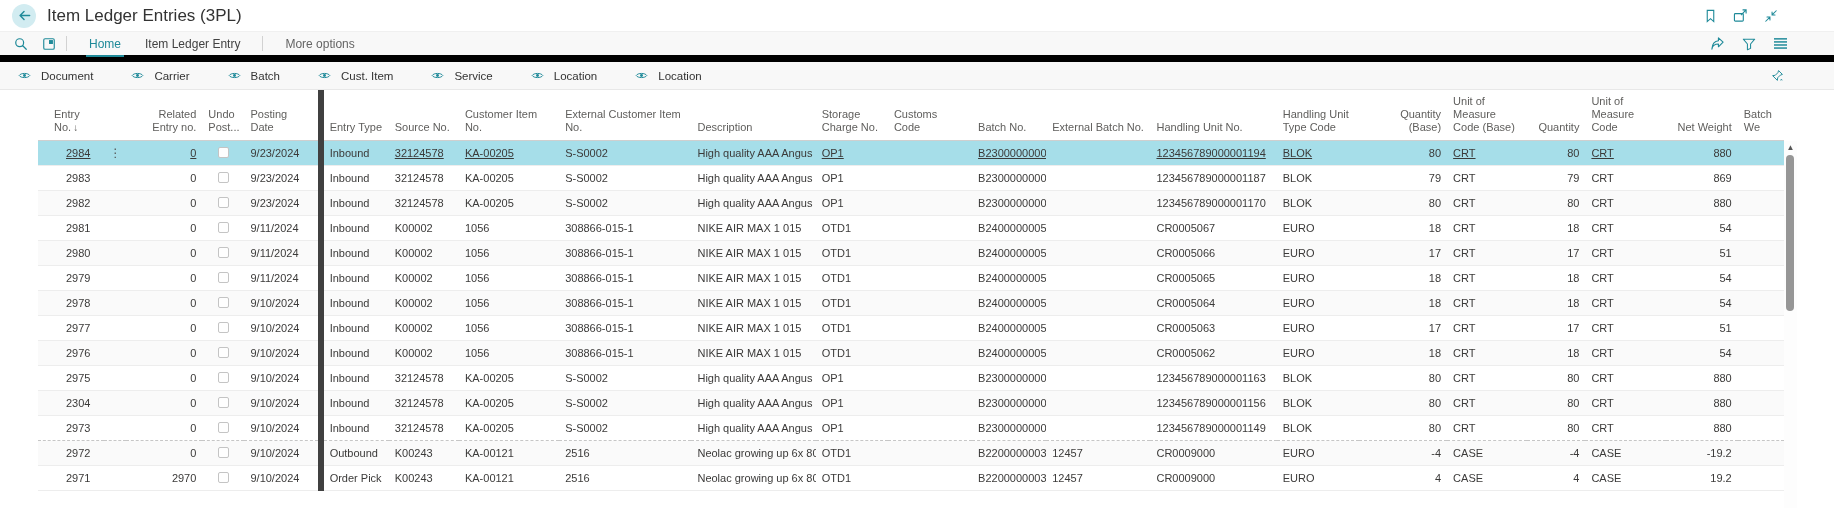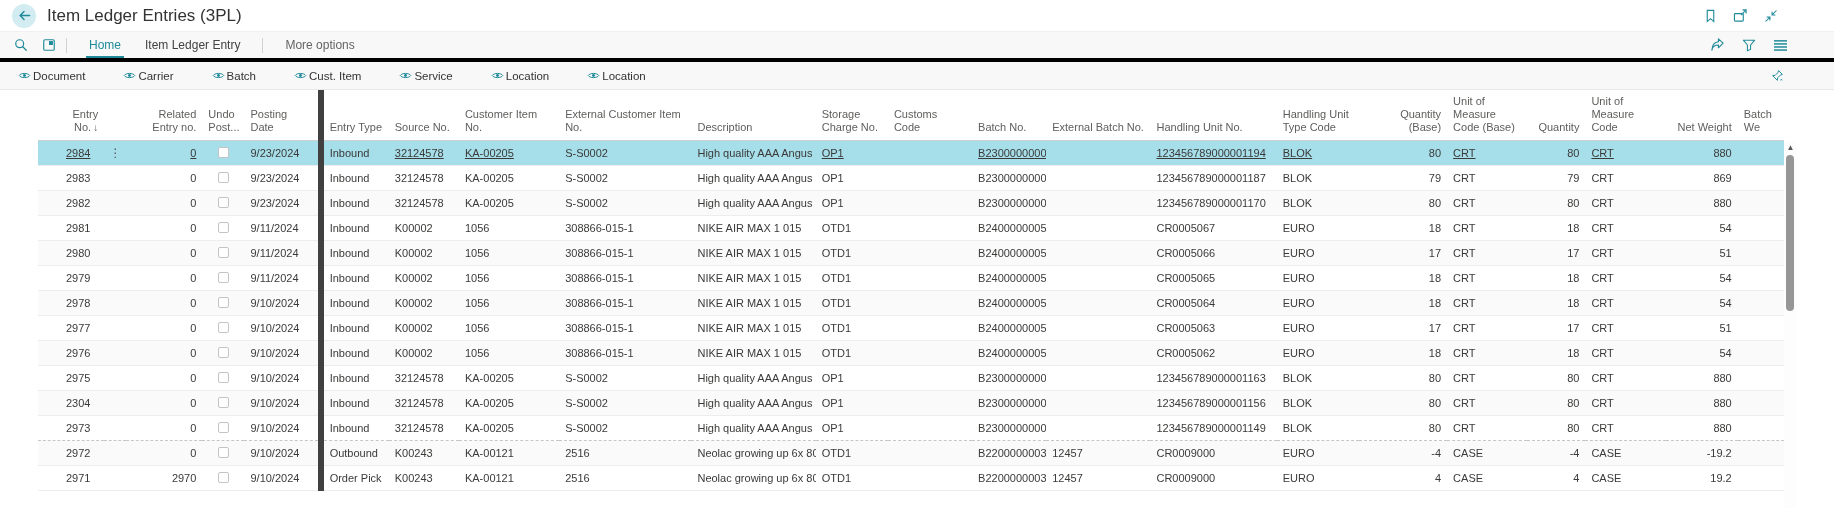--- a/index.html
+++ b/index.html
@@ -21,38 +21,38 @@
     width: 24px; height: 24px; border-radius: 50%; border: none;
     background: #d2ecf1; display: flex; align-items: center; justify-content: center;
     margin-right: 11px; cursor: pointer; flex: 0 0 auto;
   }
   .title { font-size: 17px; color: #333; }
   .titlebar-icons { margin-left: auto; display: flex; gap: 16px; align-items: center; }
   .icon { display: inline-flex; align-items: center; justify-content: center; cursor: pointer; }
   
   .toolbar {
     height: 30px; background: #f8f8f8; display: flex; align-items: center;
-    padding: 0 46px 0 14px; border-bottom: 4px solid #000000; justify-content: center;
+    padding: 0 46px 0 14px; border-bottom: 7px solid #000000; justify-content: center;
   }
   .vsep { width: 1px; height: 15px; background: #d2d2d2; margin: 0 10px; }
   .tab {
     font-size: 12px; color: #424242; padding: 6px 3px 4px; margin: 0 9px;
     cursor: pointer; border-bottom: 2px solid transparent; white-space: nowrap;
   }
   .tab.active { color: var(--accent); border-bottom-color: var(--accent); }
   .more { font-size: 12px; color: #646464; margin-left: 12px; cursor: pointer; white-space: nowrap; }
   .toolbar-right { margin-left: auto; display: flex; gap: 17px; align-items: center; }
   
   .filterbar {
     height: 28px; background: #f8f8f8; display: flex; align-items: center;
     padding: 0 50px 0 18px; border-bottom: 1px solid #e8e8e8;
   }
   .chips { display: flex; gap: 38px; align-items: center; }
   .chip {
-    display: inline-flex; align-items: center; gap: 2px; border: none; background: transparent;
+    display: inline-flex; align-items: center; gap: 10px; border: none; background: transparent;
     font-family: "Liberation Sans", sans-serif; font-size: 11.5px; color: #333; cursor: pointer;
   }
   .filter-right { margin-left: auto; display: flex; align-items: center; }
   
   .grid-area {
     position: absolute; top: 90px; left: 0; width: 1784px; bottom: 0;
     overflow: hidden; padding-left: 38px; background: #fff;
   }
   table { table-layout: fixed; border-collapse: collapse; width: 1746px; }
   thead th {
@@ -61,21 +61,21 @@
     border-bottom: 1px solid #cfcfcf; overflow: hidden; cursor: pointer;
   }
   thead th.right { text-align: right; }
   tbody td {
     height: 25px; padding: 0 6px; font-size: 11px; color: #3b3a39;
     border-bottom: 1px solid #ededed; white-space: nowrap; overflow: hidden; cursor: default;
   }
   tbody tr:nth-child(odd):not(.selected) { background: #fafafa; }
   td.right { text-align: right; }
   td.c-entry_no { padding-left: 28px; }
-  th.c-entry_no { padding-left: 16px; text-align: right; }
+  th.c-entry_no { padding-left: 16px; }
   td.c-row_menu { text-align: center; color: #555; font-size: 12px; padding: 0; }
   tr.selected td { background: var(--selected); }
   tr.selected td.link { text-decoration: underline; }
   td.freeze, th.freeze { border-right: 6px solid #404040; }
   tr.dashed-after td { border-bottom: 1px dashed #c6c6c6; }
   .checkbox {
     width: 11px; height: 11px; border: 1px solid #c4c4c4; border-radius: 2px;
     background: #fefefe; margin: 0 auto; cursor: pointer;
   }
   .sort-ind { font-size: 10px; margin-left: 2px; color: #5f5e5c; }

